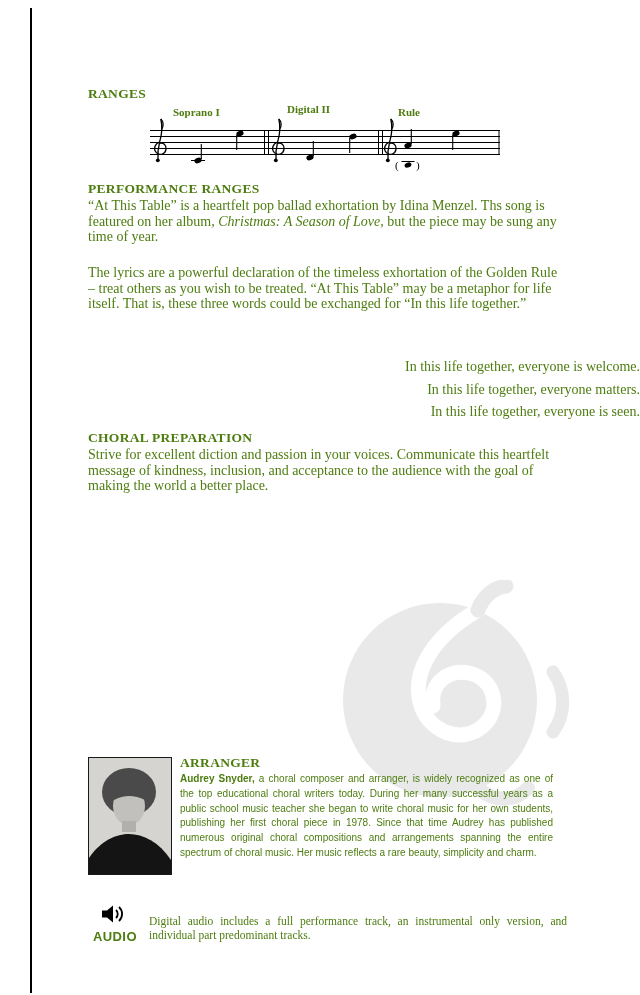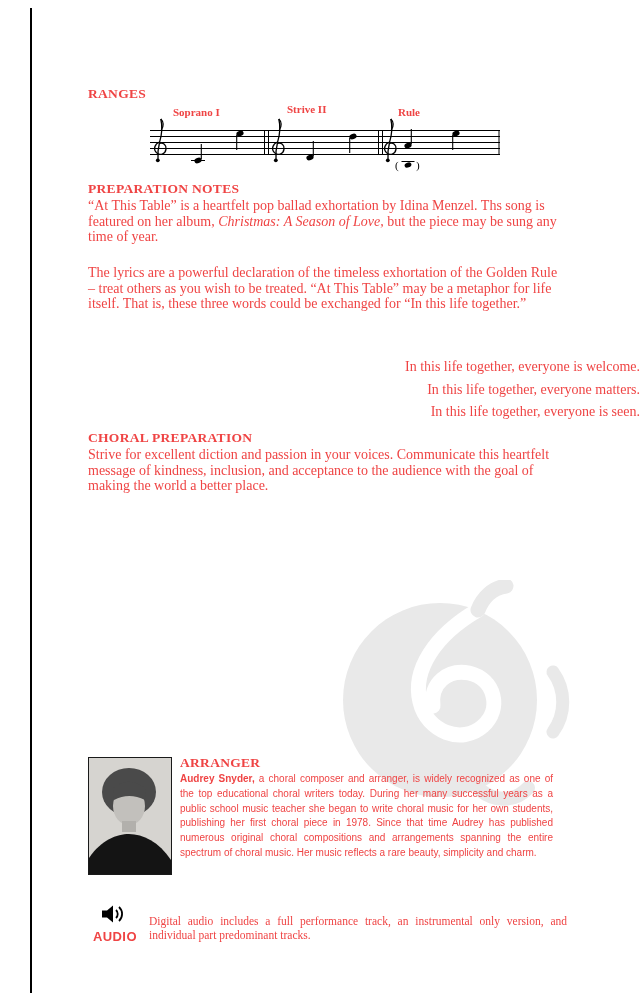--- a/index.html
+++ b/index.html
@@ -1,18 +1,18 @@
 <!DOCTYPE html>
 <html><head>
 <meta charset="utf-8">
 <style>
   html,body{margin:0;padding:0;background:#fff;}
   .page{
     position:relative;width:640px;height:995px;background:#ffffff;
-    font-family:"Liberation Serif", serif;color:#ef4444;overflow:hidden;
+    font-family:"Liberation Serif", serif;color:#4d7c0f;overflow:hidden;
   }
   .edge-line{position:absolute;left:30px;top:8px;width:1.5px;height:985px;background:#000;}
   .heading{
     position:absolute;font-weight:bold;font-size:13.5px;letter-spacing:0.3px;
     font-family:"Liberation Serif", serif;
   }
   .bodytext{
     position:absolute;font-size:14px;line-height:15.6px;width:470px;left:88px;
   }
   .staff-labels span{
@@ -61,21 +61,21 @@
   </svg>
 
   <div class="content-layer">
 
     <div class="edge-line"></div>
 
     <div class="heading" style="left:88px;top:86px;">RANGES</div>
 
     <div class="staff-labels">
       <span style="left:173px;top:106px;">Soprano I</span>
-      <span style="left:287px;top:103px;">Strive II</span>
+      <span style="left:287px;top:103px;">Digital II</span>
       <span style="left:398px;top:106px;">Rule</span>
     </div>
 
     <svg class="staff-svg" width="350" height="62" viewBox="0 0 350 62">
       <defs>
         <g id="clef">
           <path d="M10.8,3 C12.3,9 12,18 9.6,26 C8.2,31.5 7.6,38 8,44" fill="none" stroke="#000" stroke-width="1.3"></path>
           <path d="M10.8,3 C13.6,5.6 14,10.2 11.3,13.8" fill="none" stroke="#000" stroke-width="1.3"></path>
           <path d="M9.6,26 C4.6,27.8 3,33.2 6.4,36.6 C9.9,40 15.4,38.2 16,33.2 C16.5,29 13.2,26.4 9.6,27.4" fill="none" stroke="#000" stroke-width="1.3"></path>
           <circle cx="7.8" cy="44.3" r="1.9" fill="#000"></circle>
@@ -113,21 +113,21 @@
       <use href="#note-down" x="203" y="20.5"></use>
 
       <use href="#note-up" x="258" y="29.5"></use>
       <use href="#note-down" x="306" y="17.5"></use>
       <line x1="251.5" y1="45.5" x2="264.5" y2="45.5" stroke="#000" stroke-width="1"></line>
       <ellipse cx="258" cy="49" rx="3.5" ry="2.5" transform="rotate(-20 258 49)" fill="#000"></ellipse>
       <text x="245" y="53" font-size="11" font-family="Liberation Serif, serif">(</text>
       <text x="266" y="53" font-size="11" font-family="Liberation Serif, serif">)</text>
     </svg>
 
-    <div class="heading" style="left:88px;top:181px;">PREPARATION NOTES</div>
+    <div class="heading" style="left:88px;top:181px;">PERFORMANCE RANGES</div>
 
     <p class="bodytext" style="top:198px;margin:0;"><span>“At This Table” is a heartfelt pop ballad exhortation by Idina Menzel. Ths song is featured on her album, </span><i class="ital">Christmas: A Season of Love,</i><span> but the piece may be sung any time of year.</span></p>
 
     <p class="bodytext" style="top:265px;margin:0;">The lyrics are a powerful declaration of the timeless exhortation of the Golden Rule – treat others as you wish to be treated. “At This Table” may be a metaphor for life itself. That is, these three words could be exchanged for “In this life together.”</p>
 
     <div class="quote">
       <div>In this life together, everyone is welcome.</div>
       <div>In this life together, everyone matters.</div>
       <div>In this life together, everyone is seen.</div>
     </div>

